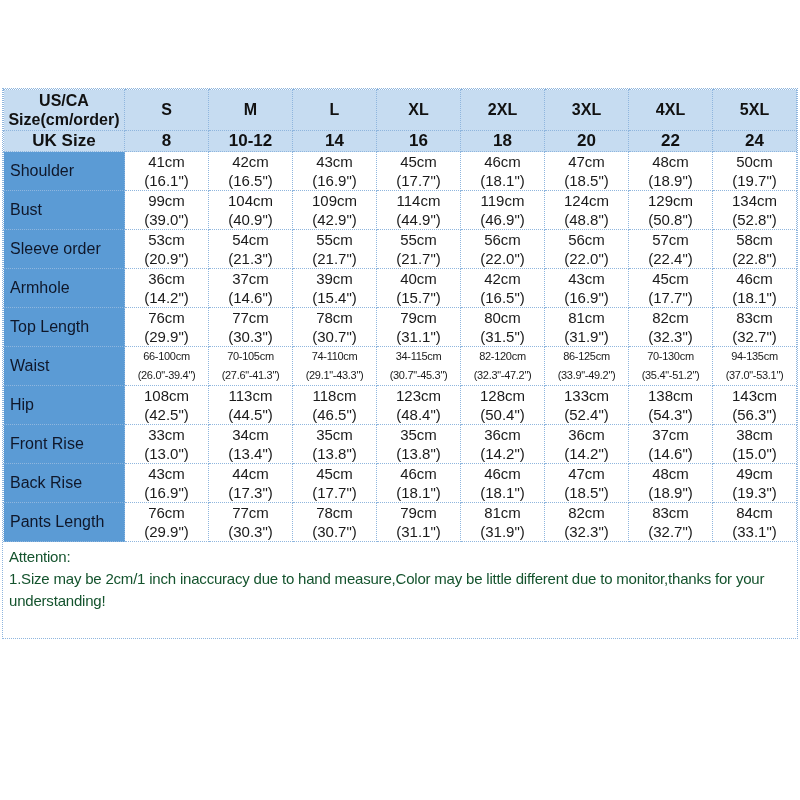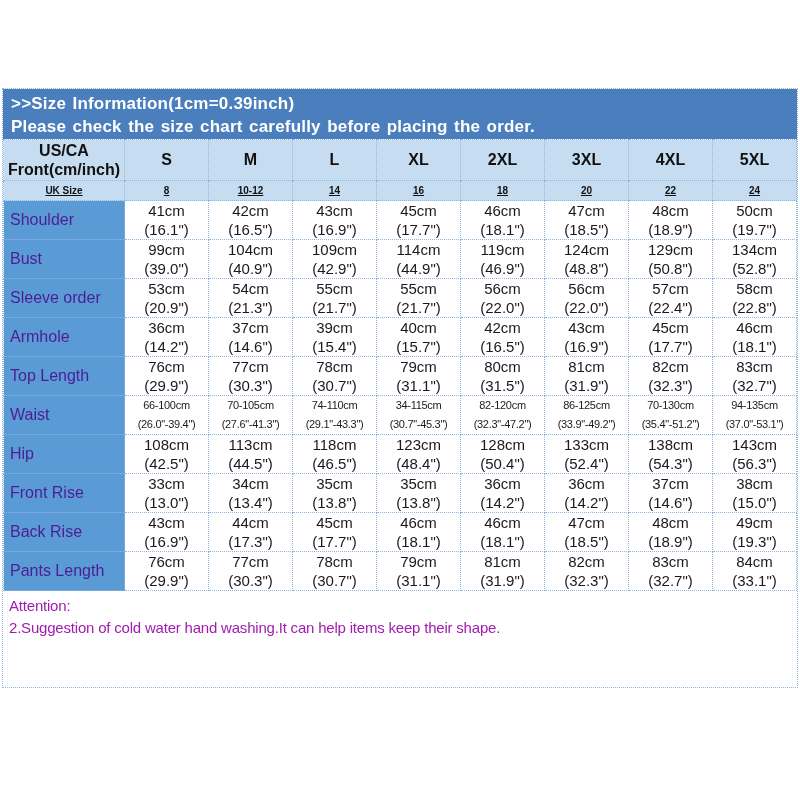--- a/index.html
+++ b/index.html
@@ -28,65 +28,61 @@
   table.size-table th, table.size-table td{
     border:1px dotted var(--border-blue,#8fb6de);
     padding:0;margin:0;
   }
   thead th{
     background:var(--light-blue,#c6dcf1);
     color:#111111;font-weight:bold;text-align:center;
   }
   thead tr.size-row th{height:40px;font-size:16px;}
   thead th.corner{font-size:16px;line-height:19px;}
-  thead tr.intl-row th{height:19px;font-size:10px;text-decoration:underline;}
+  thead tr.intl-row th{height:19px;font-size:17px;}
   tbody th.rowlabel{
     background:var(--label-blue,#5b9bd5);
-    color:#4c1d95;font-weight:normal;font-size:16px;
+    color:#0f172a;font-weight:normal;font-size:16px;
     text-align:left;padding-left:6px;
   }
   tbody tr{height:39px;}
   tbody td{
     background:#ffffff;color:#1a1a1a;font-size:15px;
     text-align:center;line-height:19px;white-space:nowrap;
   }
   tbody td.tight{font-size:11px;letter-spacing:-.3px;}
   .attention{
-    background:#ffffff;color:#a21caf;
+    background:#ffffff;color:#14532d;
     box-sizing:border-box;height:96px;
     padding:4px 8px 0 6px;
     font-size:15px;line-height:22px;letter-spacing:-.2px;
   }
 </style>
 </head>
 <body>
 
 <div class="content">
-  <div class="title-band">
-    <div>&gt;&gt;Size Information(1cm=0.39inch)</div>
-    <div>Please check the size chart carefully before placing the order.</div>
-  </div>
 
   <table class="size-table">
     <colgroup>
       <col class="first">
         <col>
         <col>
         <col>
         <col>
         <col>
         <col>
         <col>
         <col>
     </colgroup>
     <thead id="table-head">
         <tr class="size-row">
           <th class="corner">
             <div>US/CA</div>
-            <div>Front(cm/inch)</div>
+            <div>Size(cm/order)</div>
           </th>
           <th>S</th>
           <th>M</th>
           <th>L</th>
           <th>XL</th>
           <th>2XL</th>
           <th>3XL</th>
           <th>4XL</th>
           <th>5XL</th>
         </tr>
@@ -451,15 +447,15 @@
           <td>
             <div>84cm</div>
             <div>(33.1")</div>
           </td>
         </tr>
       </tbody>
   </table>
 
   <div class="attention">
     <div>Attention:</div>
-    <div>2.Suggestion of cold water hand washing.It can help items keep their shape.</div>
+    <div>1.Size may be 2cm/1 inch inaccuracy due to hand measure,Color may be little different due to monitor,thanks for your understanding!</div>
   </div>
 </div>
 
 </body></html>

